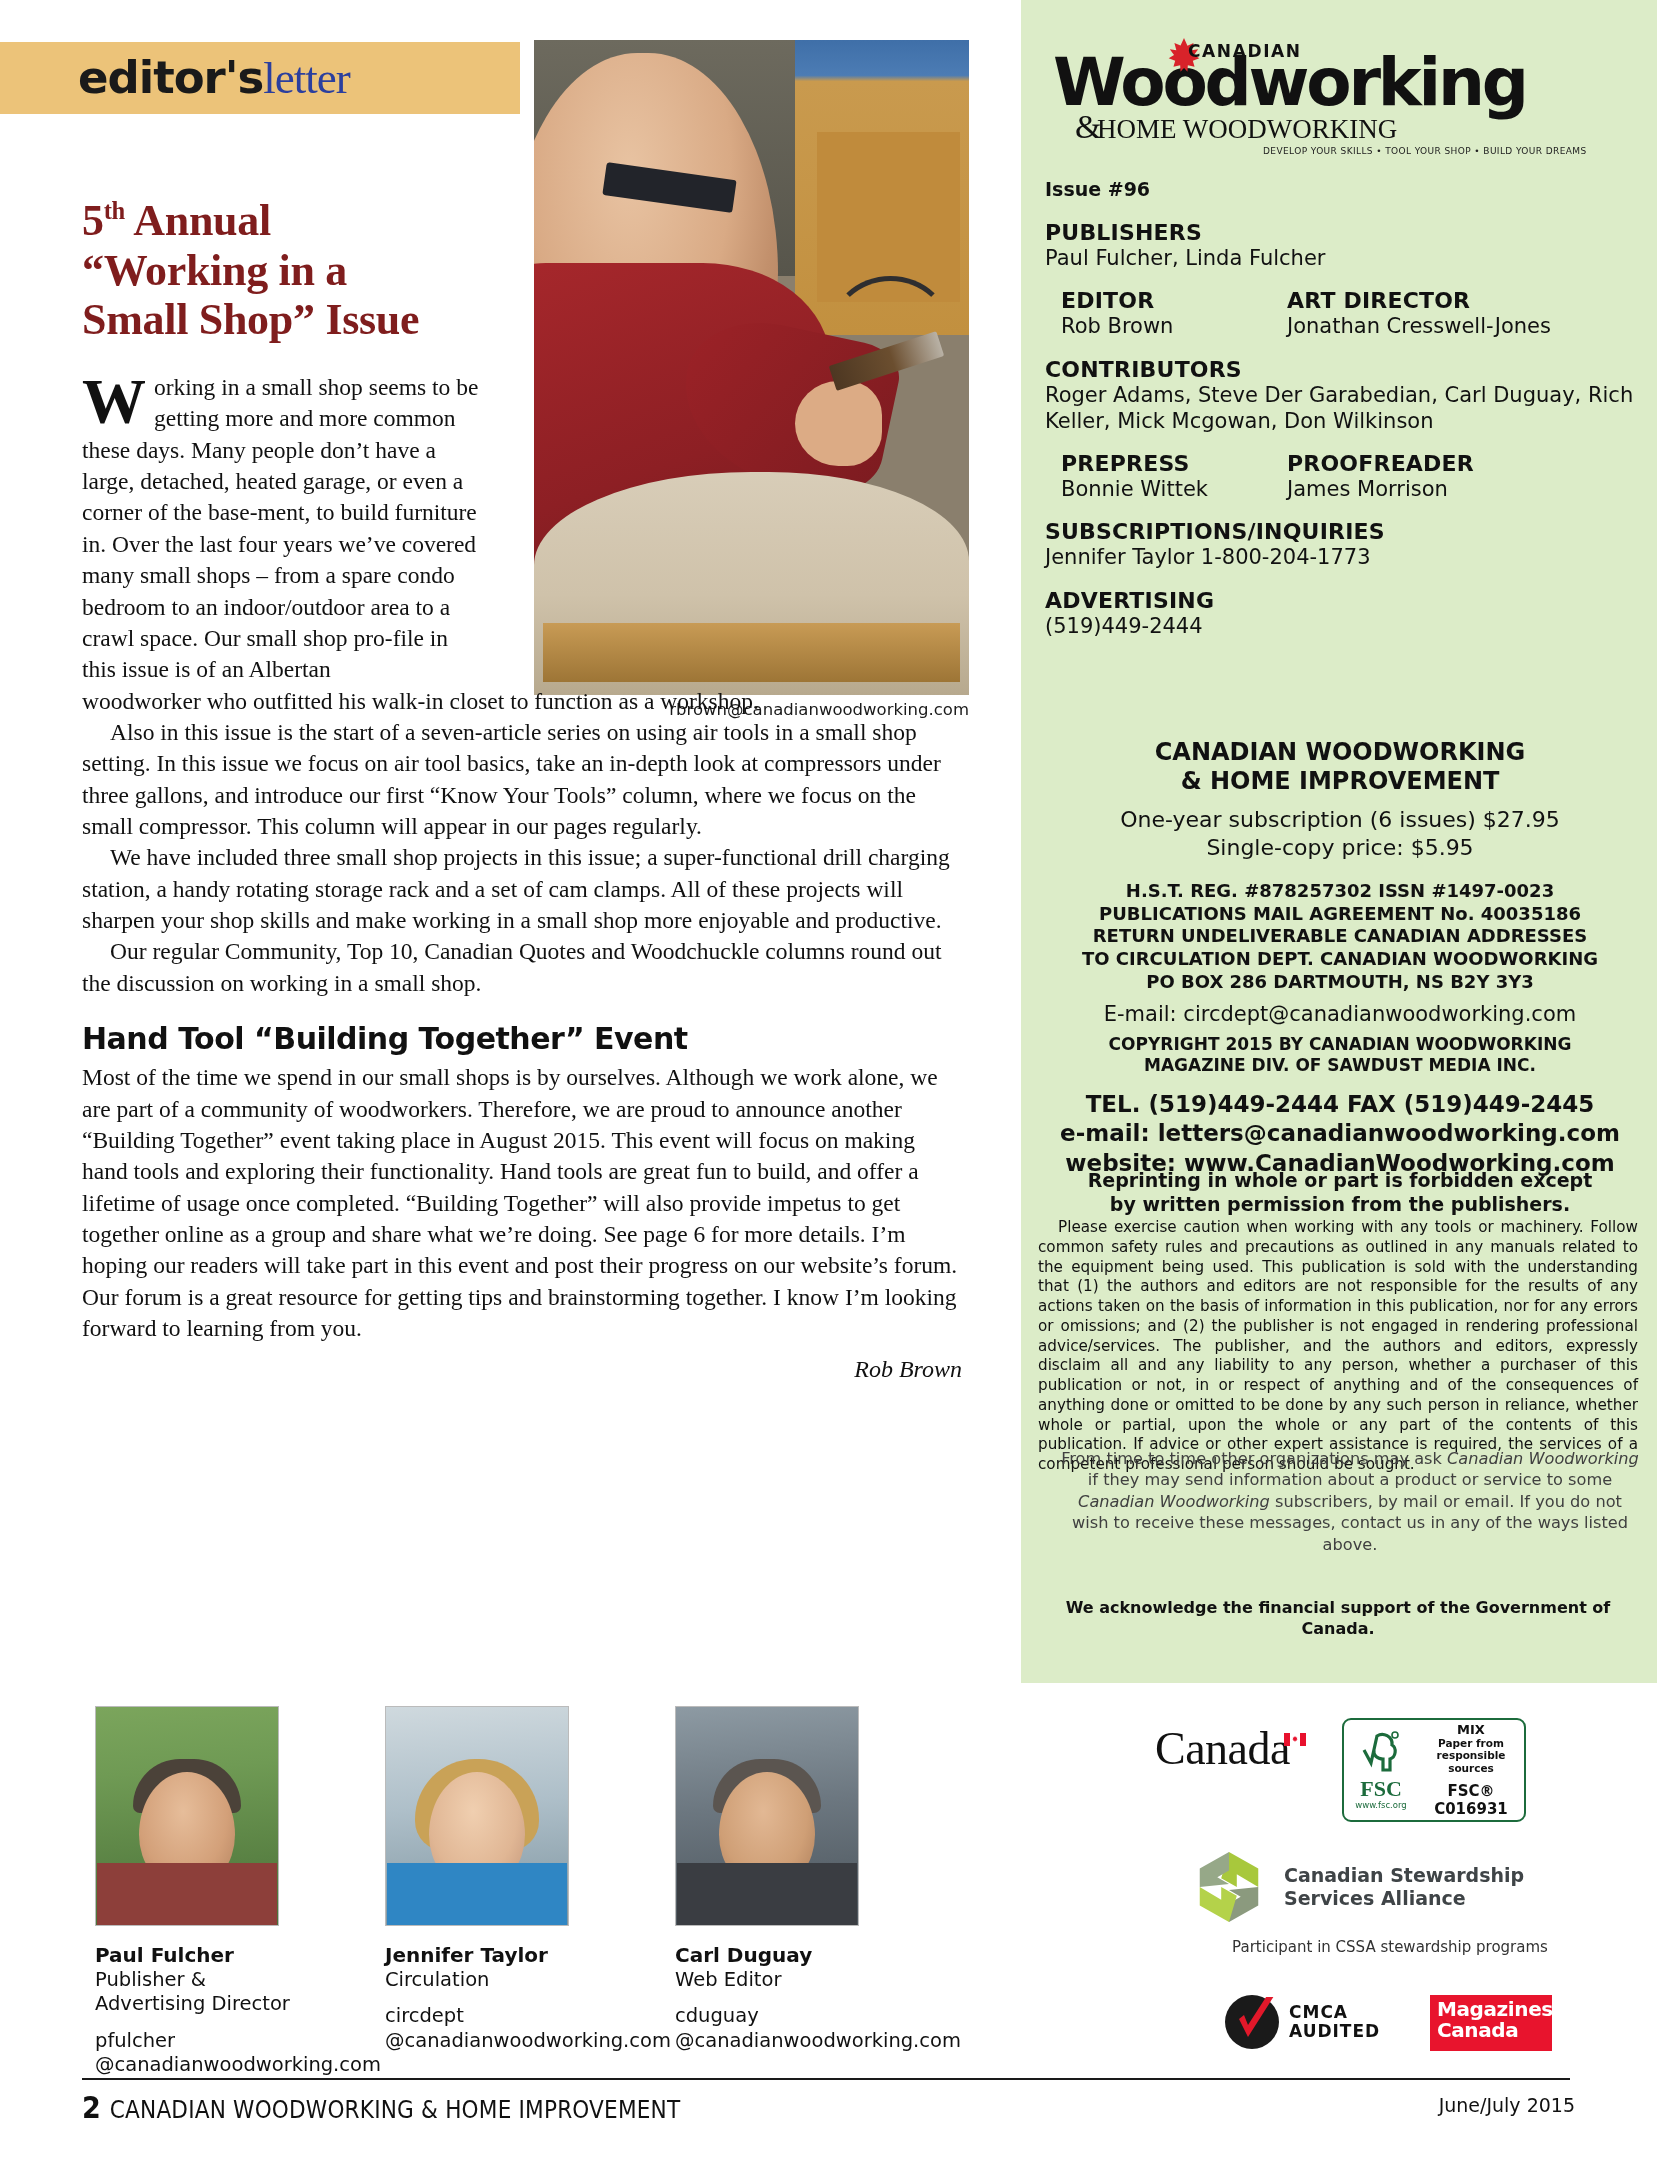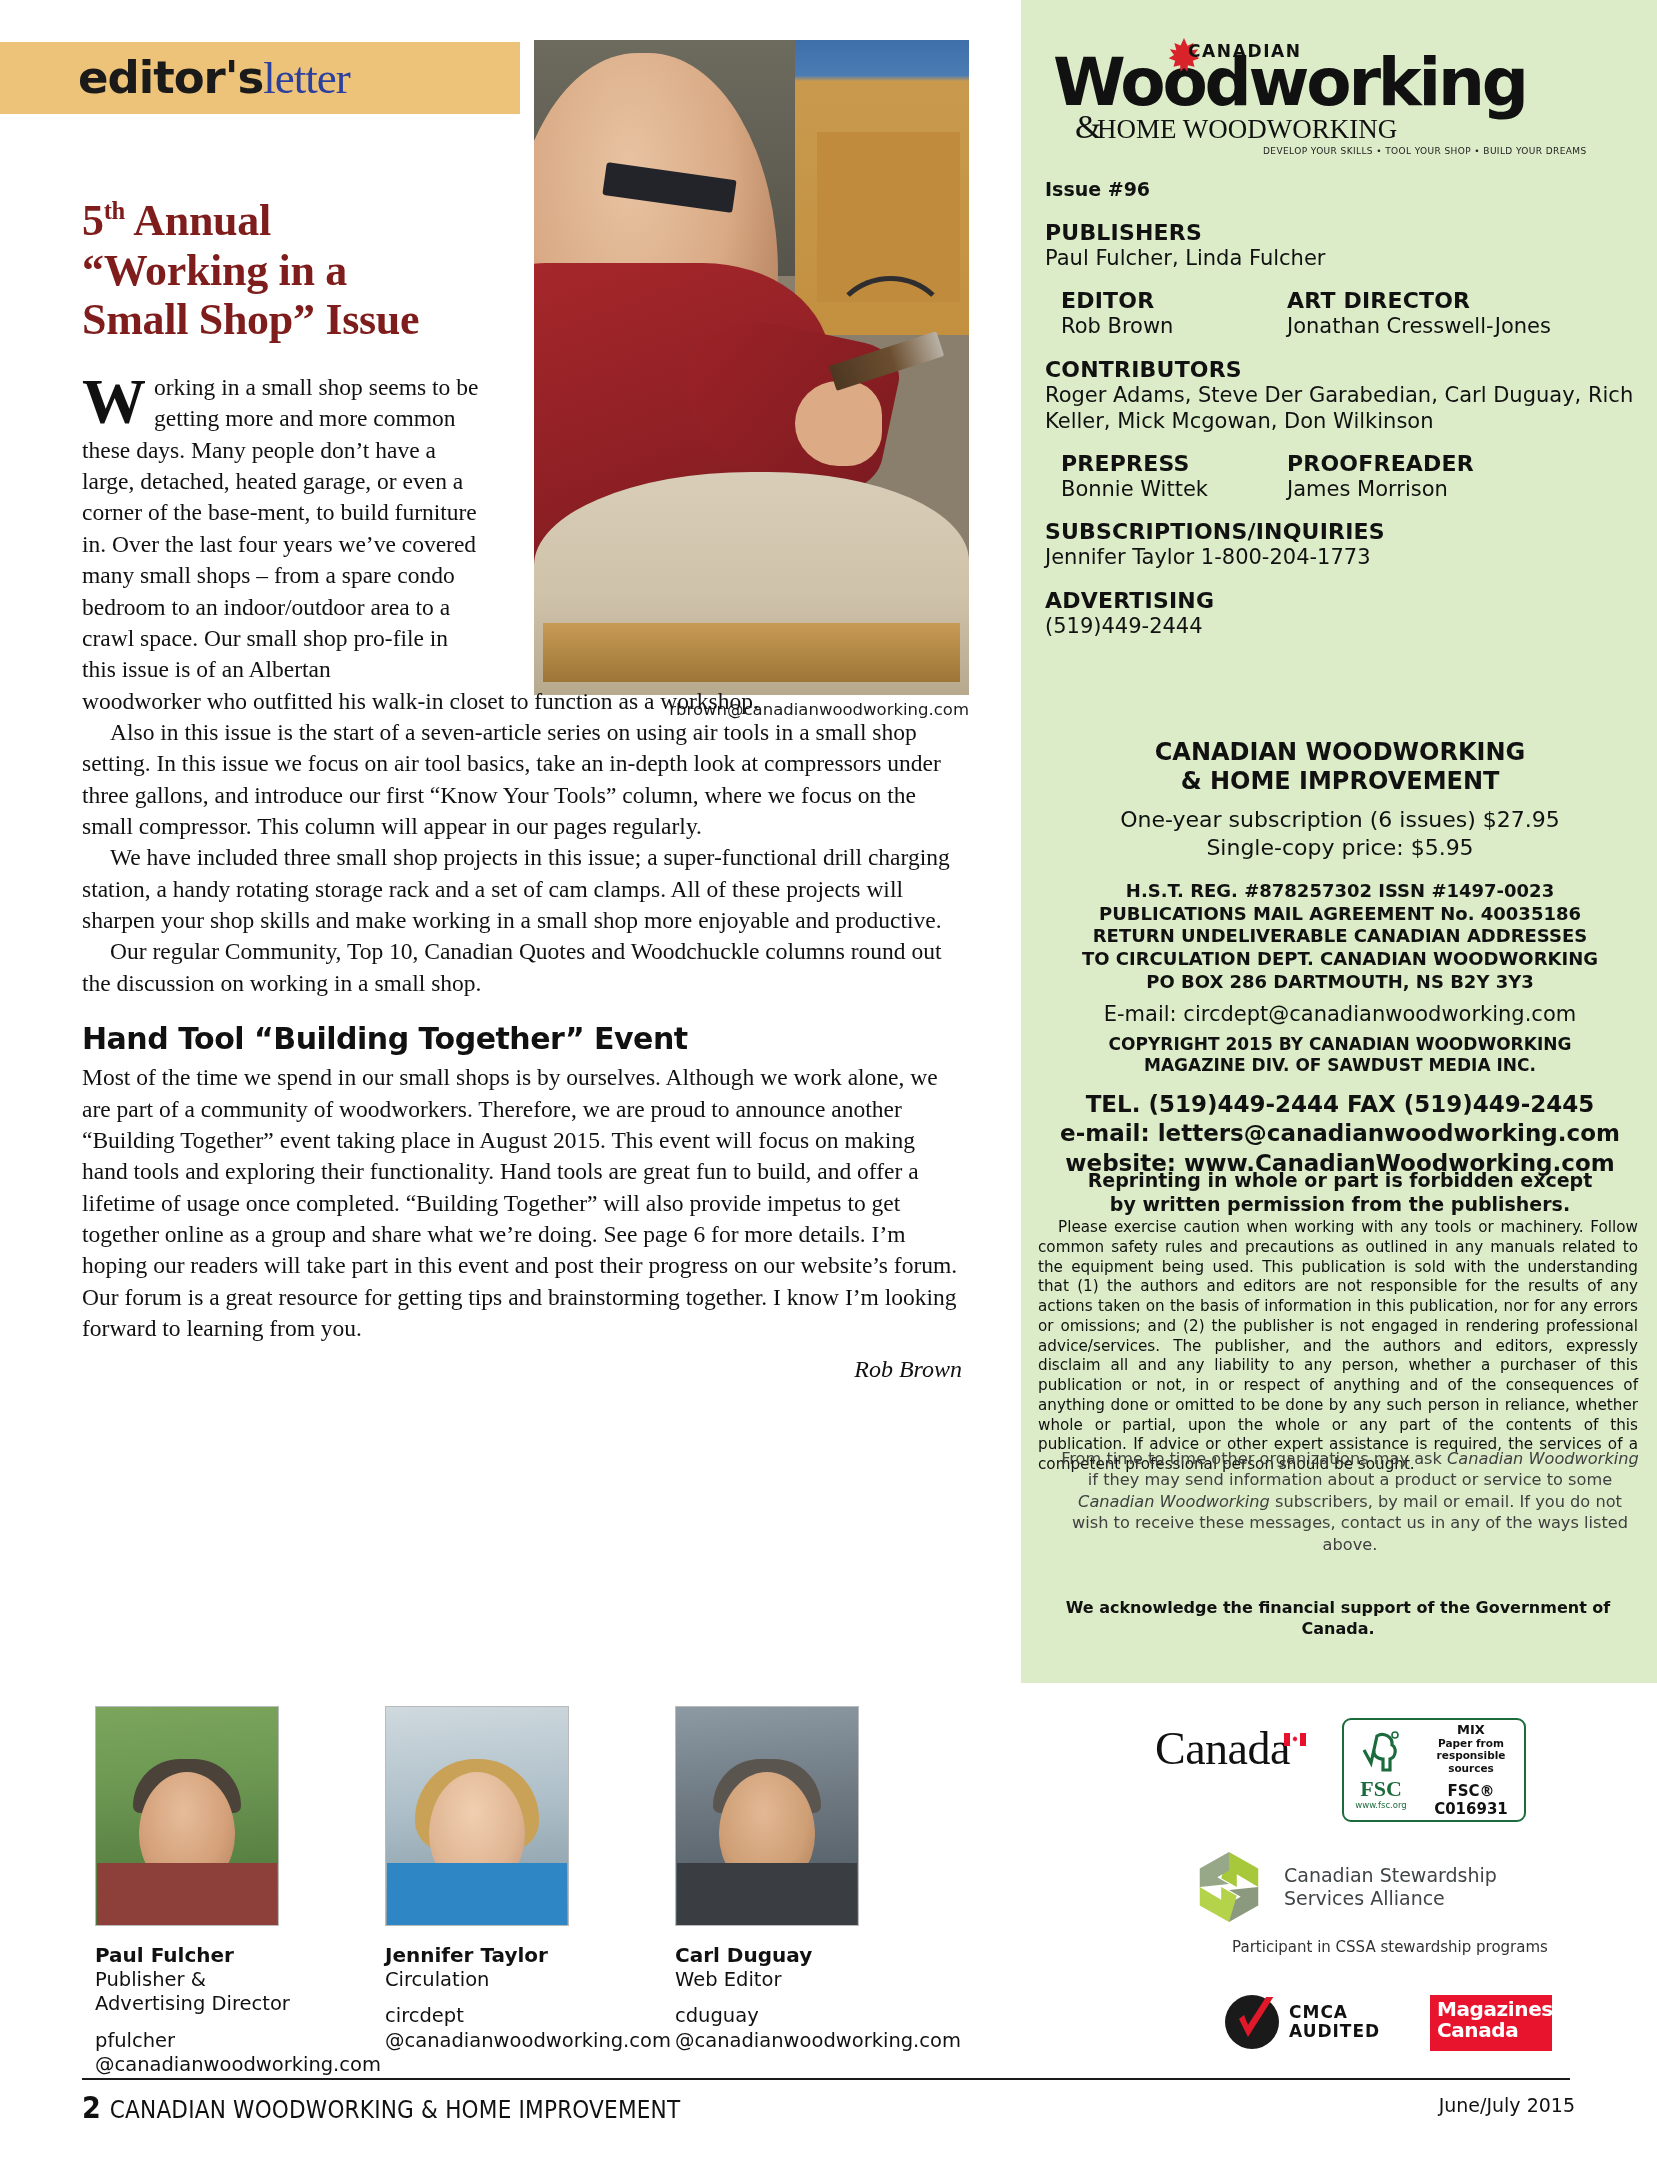--- a/index.html
+++ b/index.html
@@ -331,21 +331,21 @@
   .fsc-desc { font-family: "DejaVu Sans", sans-serif; font-size: 10.5px; font-weight: bold; line-height: 1.18; }
   .fsc-code { font-family: "DejaVu Sans", sans-serif; font-size: 15px; font-weight: bold; margin-top: 8px; }
 
   .cssa {
     position: absolute; left: 1190px; top: 1848px;
     display: flex; align-items: center; gap: 16px;
   }
   .cssa-mark { width: 78px; height: 78px; }
   .cssa-text {
     font-family: "DejaVu Sans", sans-serif;
-    font-size: 19px; font-weight: normal; color: #3f4447; line-height: 1.22;
+    font-size: 19px; font-weight: bold; color: #3f4447; line-height: 1.22;
   }
   .cssa-note {
     position: absolute; left: 1190px; top: 1938px; width: 400px;
     text-align: center;
     font-family: "DejaVu Sans", sans-serif;
     font-size: 15px; color: #333;
   }
 
   .cmca {
     position: absolute; left: 1225px; top: 1995px;

